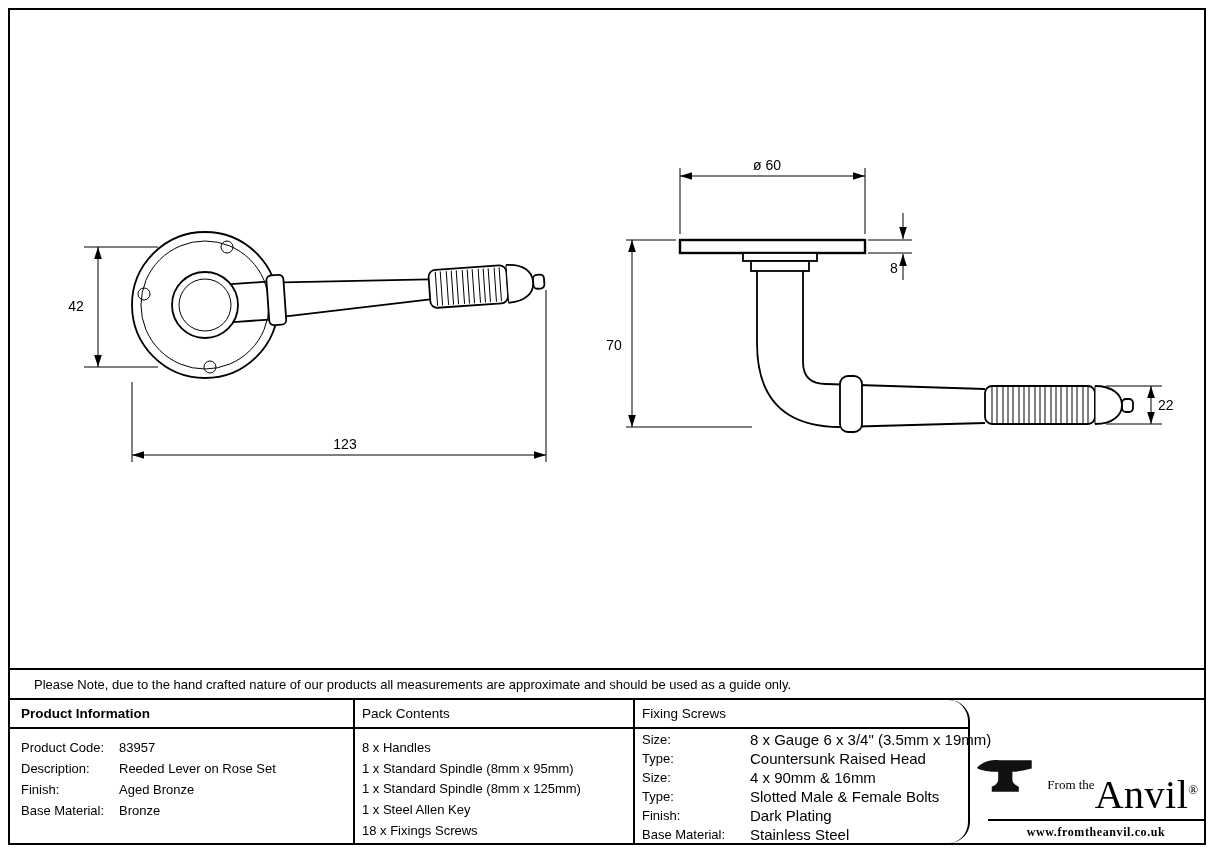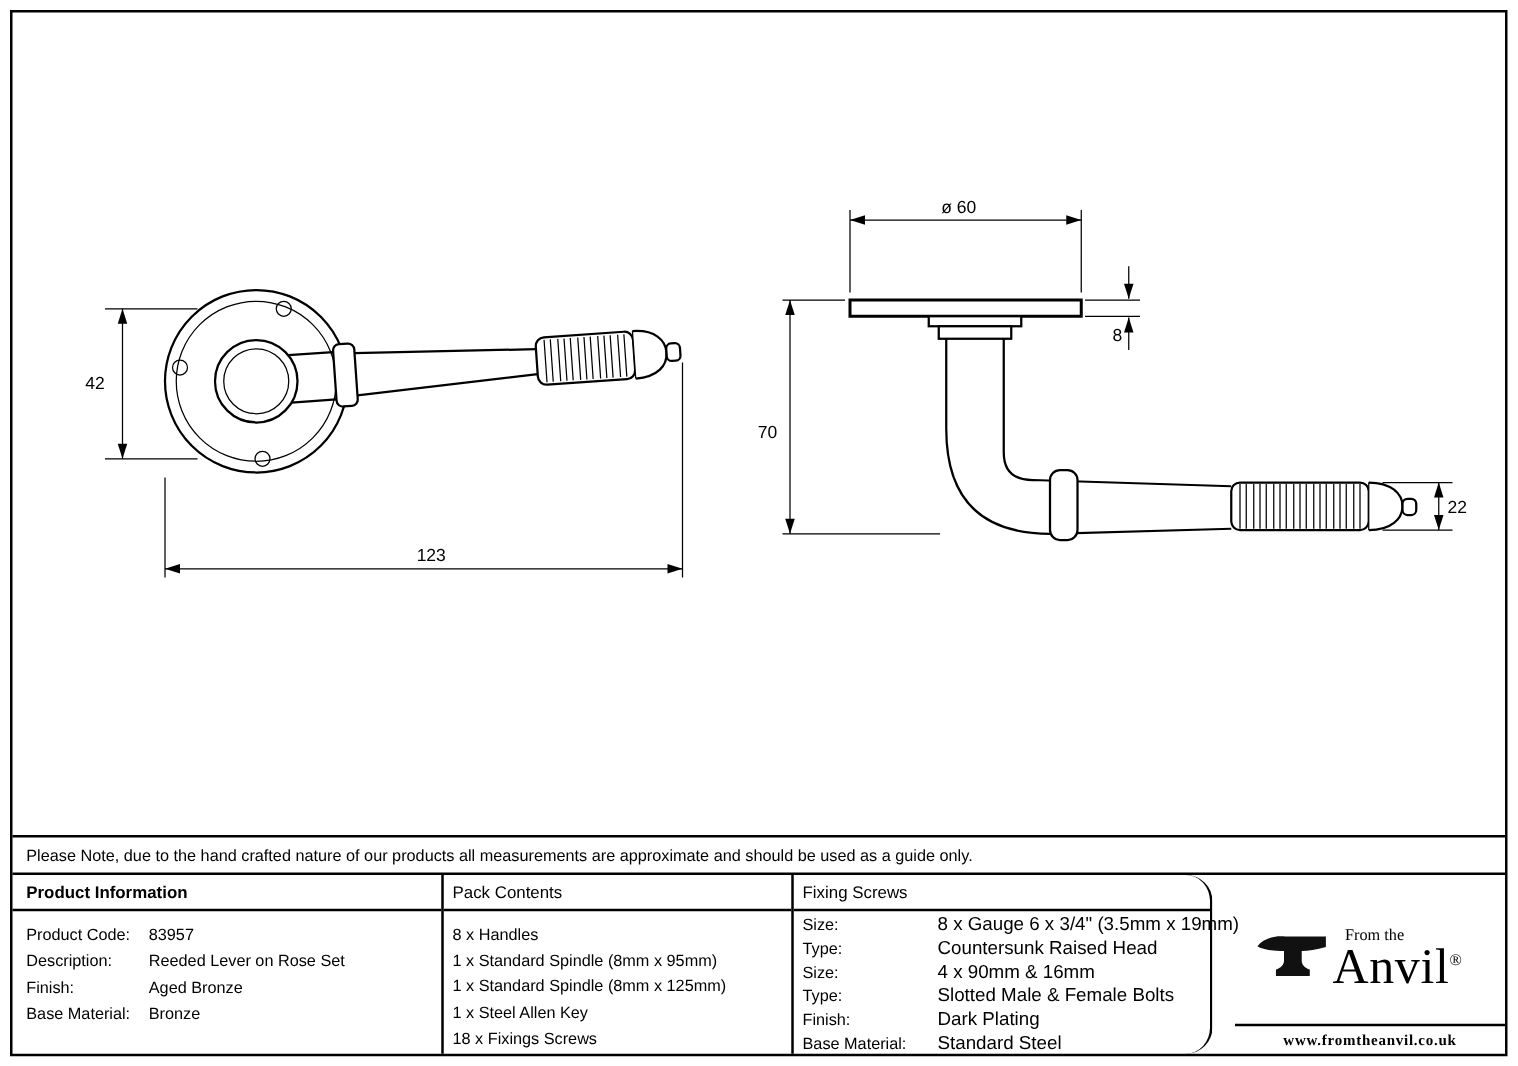--- a/index.html
+++ b/index.html
@@ -13,21 +13,21 @@
   .ol   { fill:none; stroke:#000; stroke-width:1.8; }
   .olf  { fill:#fff; stroke:#000; stroke-width:1.8; }
   .olb  { fill:#fff; stroke:#000; stroke-width:2.4; }
   .thin { fill:none; stroke:#000; stroke-width:1; }
   .dim  { fill:none; stroke:#000; stroke-width:1; }
   text.dimtxt { font-family:"Liberation Sans",sans-serif; font-size:14px; fill:#000; }
 
   
   .note-bar { position:absolute; top:658px; left:0; width:100%; height:32px; box-sizing:border-box;
               border-top:2px solid #000; border-bottom:2px solid #000;
-              display:flex; align-items:center; padding-left:11px; font-size:13px; }
+              display:flex; align-items:center; padding-left:24px; font-size:13px; }
 
   
   .info-table { position:absolute; top:690px; left:0; right:0; bottom:0; display:flex; }
   .tcol { box-sizing:border-box; height:100%; }
   .c1 { width:345px; border-right:2px solid #000; }
   .c2 { width:280px; border-right:2px solid #000; }
   .c3 { width:335px; border-right:2px solid #000;border-radius:21px; }
   .c4 { flex:1; position:relative; }
   .col-header { height:29px; box-sizing:border-box; border-bottom:2px solid #000;
                 display:flex; align-items:center; font-size:13.5px; }
@@ -39,21 +39,21 @@
   .kv-row { display:flex; align-items:center; height:21px; }
   .c1 .lbl { width:98px; padding-left:11px; box-sizing:content-box; flex:0 0 auto; }
   .c3 .kv-row { height:19px; }
   .c3 .lbl { width:108px; padding-left:7px; box-sizing:content-box; flex:0 0 auto; }
   .c3 .val { font-size:15px; white-space:nowrap; }
   .pc-item { height:20.8px; display:flex; align-items:center; padding-left:7px; }
 
   
   .logo-row { margin-top:40px; display:flex; justify-content:center; align-items:center; }
   .anvil-icon { margin-right:4px; }
-  .brand-stack { display:flex; flex-direction:column; }
+  .brand-stack { display:flex; flex-direction:row;margin-top:37px; }
   .from-the { font-family:"Liberation Serif",serif; font-size:13px; margin-left:10px; margin-bottom:-1px; }
   .brand { font-family:"Liberation Serif",serif; font-size:40px; line-height:0.92; letter-spacing:0.5px; }
   .brand sup { font-size:13px; vertical-align:super; }
   .url-bar { position:absolute; left:0; right:0; bottom:0; height:24px; box-sizing:border-box;
              border-top:2px solid #000; display:flex; align-items:center; justify-content:center;
              font-family:"Liberation Serif",serif; font-weight:bold; font-size:12px; letter-spacing:0.6px;margin-left:18px; }
 </style>
 </head>
 <body>
 
@@ -201,21 +201,21 @@
         <div class="kv-row">
           <span class="lbl">Type:</span>
           <span class="val">Slotted Male &amp; Female Bolts</span>
         </div>
         <div class="kv-row">
           <span class="lbl">Finish:</span>
           <span class="val">Dark Plating</span>
         </div>
         <div class="kv-row">
           <span class="lbl">Base Material:</span>
-          <span class="val">Standard Steel</span>
+          <span class="val">Stainless Steel</span>
         </div>
       </div>
     </div>
 
     <div class="tcol c4">
       <div class="logo-row">
         <svg class="anvil-icon" width="58" height="46" viewBox="0 0 90 62">
           <path d="M3,17 C11,7 26,3 38,5 L88,5 L88,18 C76,21 66,23 58,23 L58,35 C58,40 62,44 68,46 L68,54 L26,54 L26,46 C32,44 36,40 36,35 L36,23 C22,23 9,21 3,17 Z" fill="#111"></path>
         </svg>
         <div class="brand-stack">

